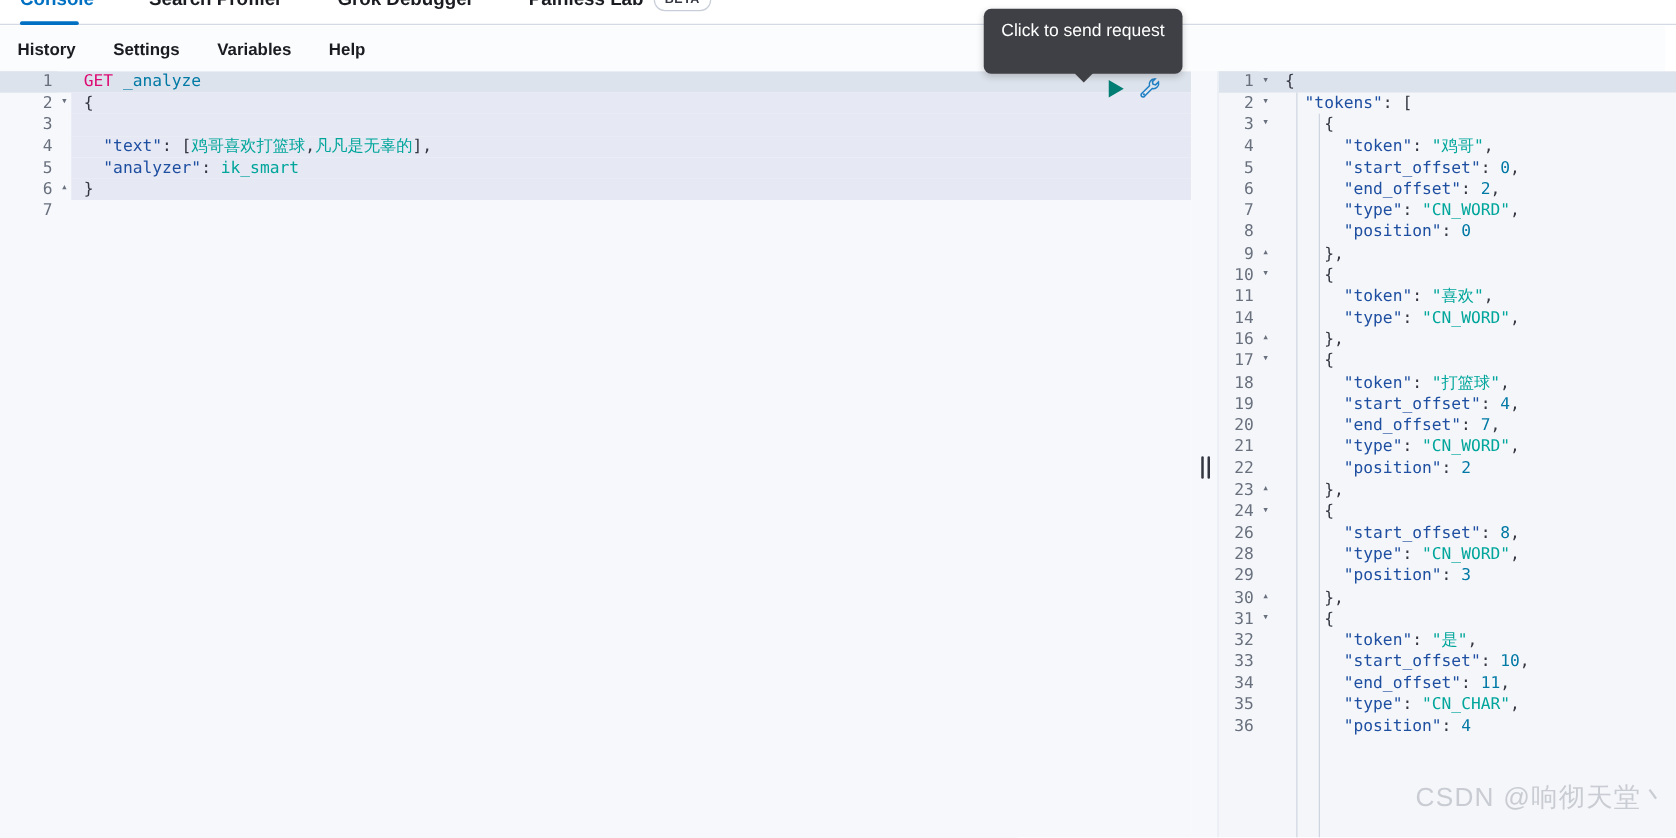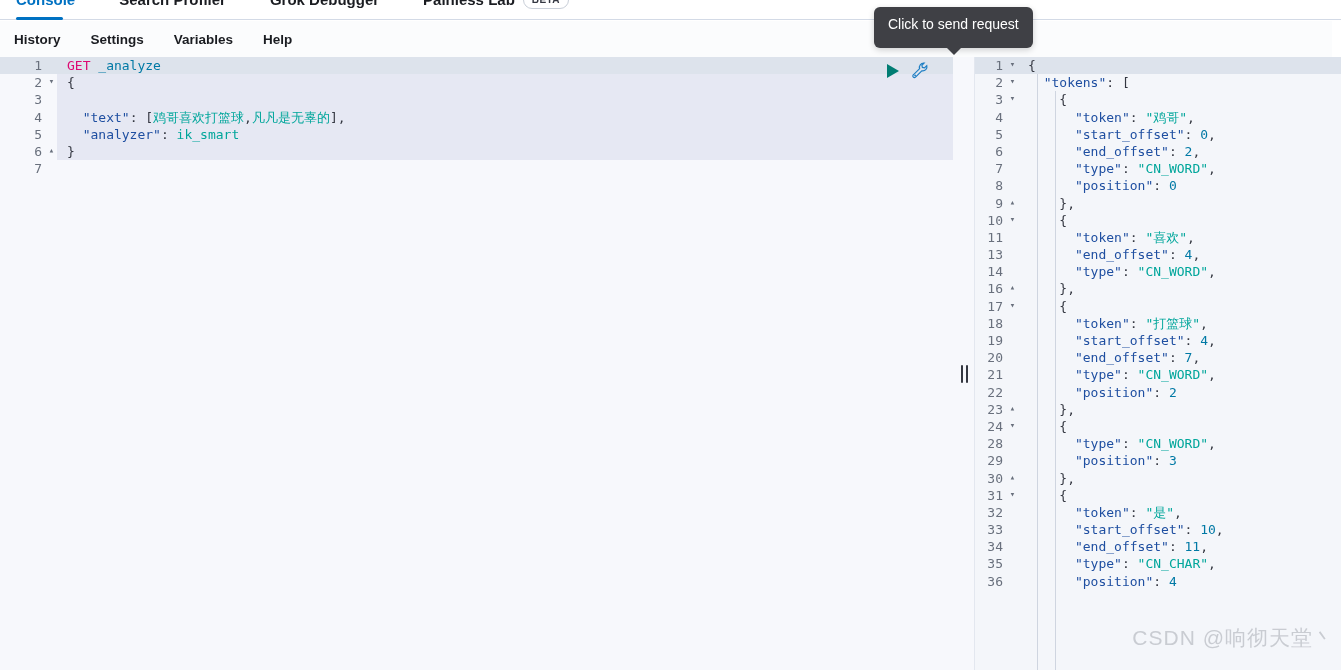--- a/index.html
+++ b/index.html
@@ -51,24 +51,24 @@
     background: #fbfcfd;
     display: flex; align-items: center; padding-left: 14px;
   }
   .menu-item {
     font-size: 13.5px; font-weight: bold; color: #1a1c21;
     margin-right: 30px; cursor: pointer; white-space: nowrap;
   }
 
   
   .tooltip {
-    position: absolute; left: 874px; top: 7px;
+    position: absolute; left: 787px; top: 7px;
     background: #3f4045; color: #ffffff;
     font-size: 14px;
-    padding: 9px 14px 16px;
+    padding: 9px 14px 27px;
     border-radius: 6px;
     white-space: nowrap;
     box-shadow: 0 2px 6px rgba(0,0,0,.18);
     z-index: 40;
   }
   .tooltip::after {
     content: ""; position: absolute; left: 50%; margin-left: -7px; bottom: -7px;
     width: 0; height: 0;
     border-left: 8px solid transparent;
     border-right: 8px solid transparent;
@@ -266,31 +266,31 @@
           <div class="line"><span class="gutter">2</span><span class="fold">▾</span><span class="content">  <span class="k-key">"tokens"</span><span class="k-punc">: </span><span class="k-punc">[</span></span></div>
           <div class="line"><span class="gutter">3</span><span class="fold">▾</span><span class="content">    <span class="k-punc">{</span></span></div>
           <div class="line"><span class="gutter">4</span><span class="fold"></span><span class="content">      <span class="k-key">"token"</span><span class="k-punc">: </span><span class="k-str">"鸡哥"</span><span class="k-punc">,</span></span></div>
           <div class="line"><span class="gutter">5</span><span class="fold"></span><span class="content">      <span class="k-key">"start_offset"</span><span class="k-punc">: </span><span class="k-num">0</span><span class="k-punc">,</span></span></div>
           <div class="line"><span class="gutter">6</span><span class="fold"></span><span class="content">      <span class="k-key">"end_offset"</span><span class="k-punc">: </span><span class="k-num">2</span><span class="k-punc">,</span></span></div>
           <div class="line"><span class="gutter">7</span><span class="fold"></span><span class="content">      <span class="k-key">"type"</span><span class="k-punc">: </span><span class="k-str">"CN_WORD"</span><span class="k-punc">,</span></span></div>
           <div class="line"><span class="gutter">8</span><span class="fold"></span><span class="content">      <span class="k-key">"position"</span><span class="k-punc">: </span><span class="k-num">0</span><span class="k-punc"></span></span></div>
           <div class="line"><span class="gutter">9</span><span class="fold">▴</span><span class="content">    <span class="k-punc">},</span></span></div>
           <div class="line"><span class="gutter">10</span><span class="fold">▾</span><span class="content">    <span class="k-punc">{</span></span></div>
           <div class="line"><span class="gutter">11</span><span class="fold"></span><span class="content">      <span class="k-key">"token"</span><span class="k-punc">: </span><span class="k-str">"喜欢"</span><span class="k-punc">,</span></span></div>
-          <div class="line"><span class="gutter">13</span><span class="fold"></span><span class="content">      <span class="k-key">"end_offset"</span><span class="k-punc">: </span><span class="k-num">4</span><span class="k-punc">,</span></span></div>
           <div class="line"><span class="gutter">14</span><span class="fold"></span><span class="content">      <span class="k-key">"type"</span><span class="k-punc">: </span><span class="k-str">"CN_WORD"</span><span class="k-punc">,</span></span></div>
           <div class="line"><span class="gutter">16</span><span class="fold">▴</span><span class="content">    <span class="k-punc">},</span></span></div>
           <div class="line"><span class="gutter">17</span><span class="fold">▾</span><span class="content">    <span class="k-punc">{</span></span></div>
           <div class="line"><span class="gutter">18</span><span class="fold"></span><span class="content">      <span class="k-key">"token"</span><span class="k-punc">: </span><span class="k-str">"打篮球"</span><span class="k-punc">,</span></span></div>
           <div class="line"><span class="gutter">19</span><span class="fold"></span><span class="content">      <span class="k-key">"start_offset"</span><span class="k-punc">: </span><span class="k-num">4</span><span class="k-punc">,</span></span></div>
           <div class="line"><span class="gutter">20</span><span class="fold"></span><span class="content">      <span class="k-key">"end_offset"</span><span class="k-punc">: </span><span class="k-num">7</span><span class="k-punc">,</span></span></div>
           <div class="line"><span class="gutter">21</span><span class="fold"></span><span class="content">      <span class="k-key">"type"</span><span class="k-punc">: </span><span class="k-str">"CN_WORD"</span><span class="k-punc">,</span></span></div>
           <div class="line"><span class="gutter">22</span><span class="fold"></span><span class="content">      <span class="k-key">"position"</span><span class="k-punc">: </span><span class="k-num">2</span><span class="k-punc"></span></span></div>
           <div class="line"><span class="gutter">23</span><span class="fold">▴</span><span class="content">    <span class="k-punc">},</span></span></div>
           <div class="line"><span class="gutter">24</span><span class="fold">▾</span><span class="content">    <span class="k-punc">{</span></span></div>
+          <div class="line"><span class="gutter">26</span><span class="fold"></span><span class="content">      <span class="k-key">"start_offset"</span><span class="k-punc">: </span><span class="k-num">8</span><span class="k-punc">,</span></span></div>
           <div class="line"><span class="gutter">28</span><span class="fold"></span><span class="content">      <span class="k-key">"type"</span><span class="k-punc">: </span><span class="k-str">"CN_WORD"</span><span class="k-punc">,</span></span></div>
           <div class="line"><span class="gutter">29</span><span class="fold"></span><span class="content">      <span class="k-key">"position"</span><span class="k-punc">: </span><span class="k-num">3</span><span class="k-punc"></span></span></div>
           <div class="line"><span class="gutter">30</span><span class="fold">▴</span><span class="content">    <span class="k-punc">},</span></span></div>
           <div class="line"><span class="gutter">31</span><span class="fold">▾</span><span class="content">    <span class="k-punc">{</span></span></div>
           <div class="line"><span class="gutter">32</span><span class="fold"></span><span class="content">      <span class="k-key">"token"</span><span class="k-punc">: </span><span class="k-str">"是"</span><span class="k-punc">,</span></span></div>
           <div class="line"><span class="gutter">33</span><span class="fold"></span><span class="content">      <span class="k-key">"start_offset"</span><span class="k-punc">: </span><span class="k-num">10</span><span class="k-punc">,</span></span></div>
           <div class="line"><span class="gutter">34</span><span class="fold"></span><span class="content">      <span class="k-key">"end_offset"</span><span class="k-punc">: </span><span class="k-num">11</span><span class="k-punc">,</span></span></div>
           <div class="line"><span class="gutter">35</span><span class="fold"></span><span class="content">      <span class="k-key">"type"</span><span class="k-punc">: </span><span class="k-str">"CN_CHAR"</span><span class="k-punc">,</span></span></div>
           <div class="line"><span class="gutter">36</span><span class="fold"></span><span class="content">      <span class="k-key">"position"</span><span class="k-punc">: </span><span class="k-num">4</span><span class="k-punc"></span></span></div>
         </div>

